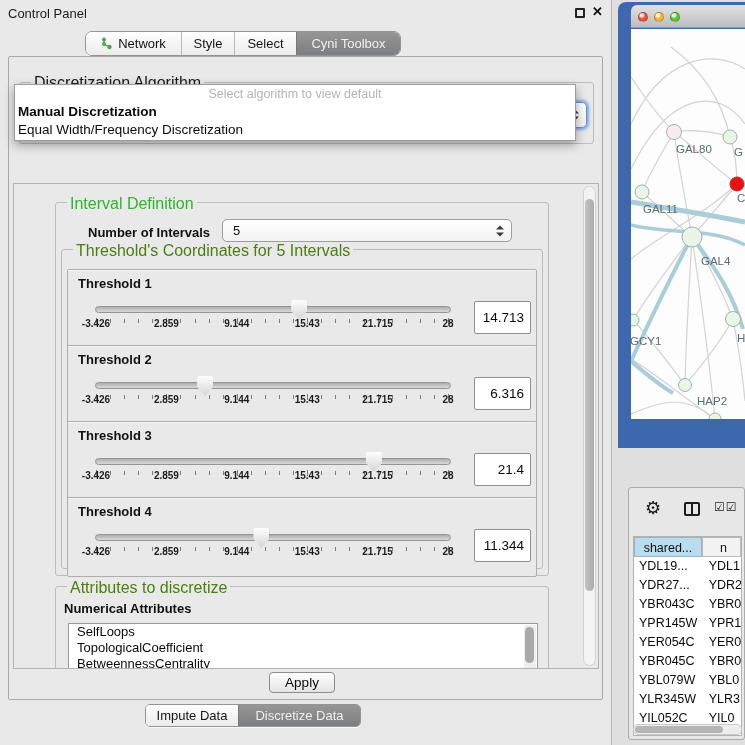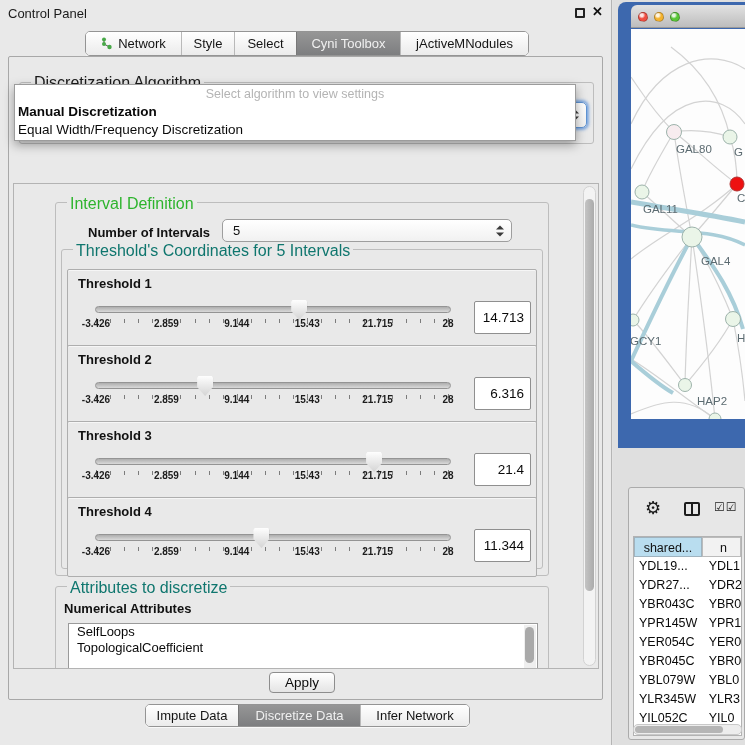--- a/index.html
+++ b/index.html
@@ -10,34 +10,34 @@
   .left-panel { position:absolute; left:0; top:0; width:612px; height:745px; background:#e9e9e9; border-right:1px solid #b5b5b5; }
   .titlebar { position:absolute; left:0; top:0; width:100%; height:26px; background:#e9e9e9; }
   .titlebar .title { position:absolute; left:8px; top:6px; font-size:13px; color:#1b1b1b; }
   .float-icon { position:absolute; right:26px; top:8px; width:10px; height:10px; border:2px solid #222; border-radius:1px; }
   .close-icon { position:absolute; right:8px; top:4px; font-size:13px; font-weight:bold; color:#111; }
 
   .seg-bar { position:absolute; display:flex; border:1px solid #949494; border-radius:5px; overflow:hidden; background:#fbfbfb; box-shadow:0 1px 0 rgba(255,255,255,.7); }
   .seg { display:flex; align-items:center; justify-content:center; gap:5px; font-size:13px; color:#141414; background:linear-gradient(#ffffff,#ebebeb); border-left:1px solid #b9b9b9; height:100%; }
   .seg:first-child { border-left:none; }
   .seg.selected { background:linear-gradient(#969696,#7d7e80); color:#f0f0f0; border-left-color:#787878; }
-  .top-tabs { top:31px; left:85px; height:25px; }
+  .top-tabs { top:31px; left:85px; height:25px;border-radius:7px; }
   .top-tabs .seg:nth-child(1){ width:95px; } .top-tabs .seg:nth-child(2){ width:53px; }
   .top-tabs .seg:nth-child(3){ width:62px; } .top-tabs .seg:nth-child(4){ width:104px; }
   .top-tabs .seg:nth-child(5){ width:128px; }
   .bottom-tabs { top:704px; left:145px; height:23px; }
   .bottom-tabs .seg:nth-child(1){ width:92px; } .bottom-tabs .seg:nth-child(2){ width:122px; }
   .bottom-tabs .seg:nth-child(3){ width:109px; }
 
   .outer-panel { position:absolute; left:8px; top:56px; width:595px; height:644px; border:1px solid #a8a8a8; border-radius:2px; background:#e9e9e9; }
 
   .group { position:absolute; border:1px solid #bdbdbd; border-radius:3px; }
   .group-label { position:absolute; top:-8px; left:11px; background:#e9e9e9; padding:0 3px; font-size:16px; color:#1a1a1a; white-space:nowrap; }
   .group-label.green { color:#2eb42e; }
-  .group-label.blue { color:#0f766e; }
+  .group-label.blue { color:#4d7c0f; }
 
   .combo { position:absolute; background:linear-gradient(#ffffff,#f1f1f1); border:1px solid #9e9e9e; border-radius:5px; font-size:13px; color:#111; line-height:23px; padding-left:10px; }
   .combo .stepper { position:absolute; right:8px; top:50%; transform:translateY(-50%); width:7px; height:11px; }
   .combo .stepper i { position:absolute; left:0; width:0; height:0; border-left:4px solid transparent; border-right:4px solid transparent; }
   .combo .stepper i.up { top:0; border-bottom:4px solid #3a3a3a; }
   .combo .stepper i.down { bottom:0; border-top:4px solid #3a3a3a; }
   .combo.focused { border-color:#5f93d2; box-shadow:0 0 3px 2px rgba(90,145,220,.75); }
 
   .algo-popup { position:absolute; left:14px; top:84px; width:562px; height:57px; background:#ffffff; border:1px solid #9c9c9c; box-shadow:0 4px 10px rgba(0,0,0,.35); z-index:20; }
   .algo-popup .hint { height:17px; text-align:center; font-size:12.5px; color:#b4b4b4; padding-top:2px; }
@@ -129,23 +129,20 @@
         <span>Network</span>
       </div>
       <div class="seg">
           <span>Style</span>
         </div>
       <div class="seg">
           <span>Select</span>
         </div>
       <div class="seg selected">
           <span>Cyni Toolbox</span>
-        </div>
-      <div class="seg">
-          <span>jActiveMNodules</span>
         </div>
     </div>
 
     <div class="outer-panel">
 
       <div class="group" style="left:10px; top:25px; width:575px; height:62px;">
         <span class="group-label" style="top:-9px;">Discretization Algorithm</span>
         <div class="combo focused" style="left:8px; top:19px; width:559px; height:26px;">
           <span class="stepper">
               <i class="up"></i>
@@ -354,20 +351,21 @@
           </div>
         </div>
 
         <div class="group" style="left:41px; top:402px; width:494px; height:96px;">
           <span class="group-label blue">Attributes to discretize</span>
           <span class="attr-sublabel">Numerical Attributes</span>
           <div class="attr-list">
             <div class="attr-list-items">
                 <div class="attr-item">SelfLoops</div>
                 <div class="attr-item">TopologicalCoefficient</div>
+                <div class="attr-item">BetweennessCentrality</div>
               </div>
             <div class="attr-scroll">
                 <div class="thumb"></div>
               </div>
           </div>
         </div>
 
         <div class="vscroll">
           <div class="thumb"></div>
         </div>
@@ -376,27 +374,24 @@
       <div class="apply-btn">Apply</div>
     </div>
 
     <div class="seg-bar bottom-tabs">
       <div class="seg">
           <span>Impute Data</span>
         </div>
       <div class="seg selected">
           <span>Discretize Data</span>
         </div>
-      <div class="seg">
-          <span>Infer Network</span>
-        </div>
     </div>
 
     <div class="algo-popup">
-      <div class="hint">Select algorithm to view settings</div>
+      <div class="hint">Select algorithm to view default</div>
       <div class="option bold">Manual Discretization</div>
       <div class="option">Equal Width/Frequency Discretization</div>
     </div>
   </div>
 
   <div class="right-panel">
 
     <div class="net-frame">
       <div class="mac-window">
         <div class="mac-titlebar">

